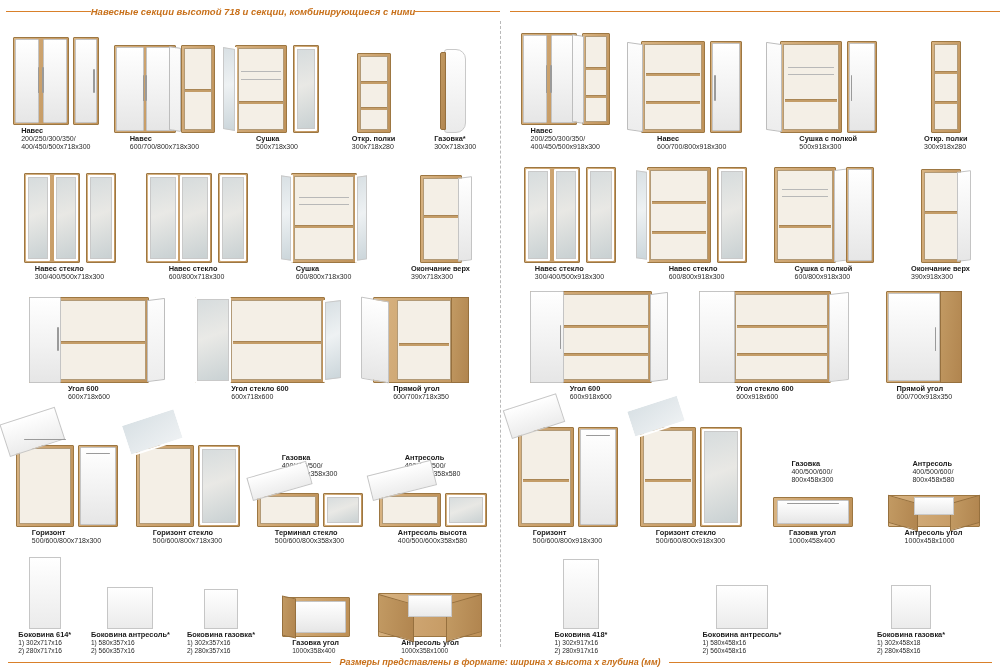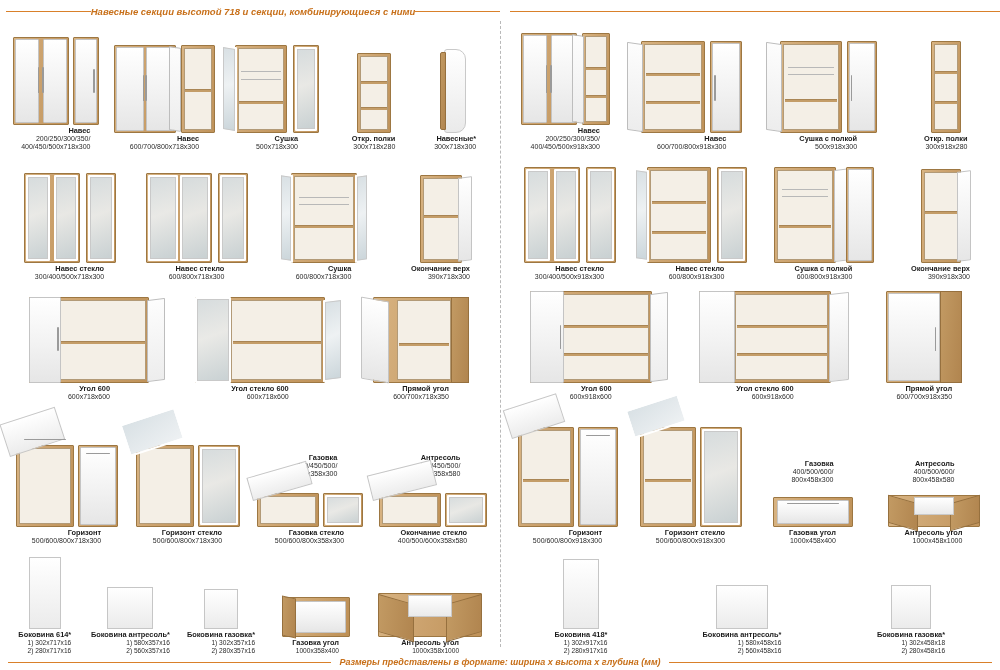--- a/index.html
+++ b/index.html
@@ -89,21 +89,21 @@
     justify-content: flex-end;
     box-sizing: border-box;
   }
   .art {
     position: relative;
     display: flex;
     align-items: flex-end;
     justify-content: center;
   }
   .caption {
-    text-align: right;
+    text-align: left;
     margin-top: 2px;
     line-height: 1.12;
   }
   .cap-title {
     font-size: 7.4px;
     font-weight: bold;
     color: #1a1a1a;
     white-space: pre-line;
   }
   .cap-sub {
@@ -317,21 +317,21 @@
         </div>
 
         <div class="item" style="width:60px;">
           <div class="art" style="height:92px;">
             <div class="cab" style="width:30px;height:84px;">
               <div class="panel-white" style="left:4px;top:0;right:4px;bottom:0;border-radius:3px 10px 10px 3px;"></div>
               <div class="side" style="left:0;top:3px;width:6px;bottom:3px;border-radius:2px 0 0 2px;"></div>
             </div>
           </div>
           <div class="caption">
-            <div class="cap-title">Навесные*</div>
+            <div class="cap-title">Газовка*</div>
             <div class="cap-sub">300х718х300</div>
           </div>
         </div>
       </div>
 
       <div class="band" style="height:130px;">
         <div class="item" style="width:110px;">
           <div class="art" style="height:96px;">
             <div class="cab" style="width:56px;height:90px;">
               <div class="body"></div>
@@ -503,21 +503,21 @@
               <div class="body"></div>
               <div class="cavity" style="left:3px;top:3px;right:3px;bottom:3px;"></div>
               <div class="lift" style="left:-4px;top:-16px;width:62px;height:24px;transform:rotate(-16deg);"></div>
             </div>
             <div class="cab" style="width:40px;height:34px;margin-left:4px;">
               <div class="body"></div>
               <div class="door glass" style="left:2px;top:2px;right:2px;bottom:2px;"></div>
             </div>
           </div>
           <div class="caption">
-            <div class="cap-title">Газовка стекло</div>
+            <div class="cap-title">Терминал стекло</div>
             <div class="cap-sub">500/600/800х358х300</div>
           </div>
         </div>
 
         <div class="item" style="width:120px;">
           <div class="caption" style="margin-bottom:3px;">
             <div class="cap-title">Антресоль</div>
             <div class="cap-sub">400/450/500/
 600/800х358х580</div>
           </div>
@@ -526,21 +526,21 @@
               <div class="body"></div>
               <div class="cavity" style="left:3px;top:3px;right:3px;bottom:3px;"></div>
               <div class="lift" style="left:-6px;top:-18px;width:66px;height:26px;transform:rotate(-14deg);"></div>
             </div>
             <div class="cab" style="width:42px;height:34px;margin-left:4px;">
               <div class="body"></div>
               <div class="door glass" style="left:2px;top:2px;right:2px;bottom:2px;"></div>
             </div>
           </div>
           <div class="caption">
-            <div class="cap-title">Окончание стекло</div>
+            <div class="cap-title">Антресоль высота</div>
             <div class="cap-sub">400/500/600х358х580</div>
           </div>
         </div>
       </div>
 
       <div class="band" style="height:110px;">
         <div class="item" style="width:76px;">
           <div class="art" style="height:76px;">
             <div class="flat" style="width:32px;height:72px;"></div>
           </div>

